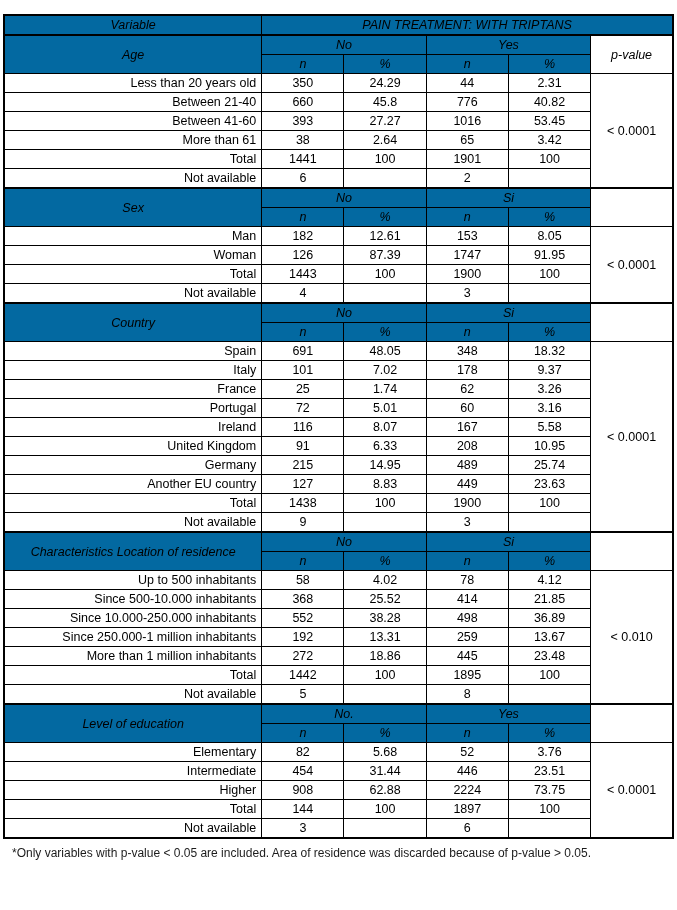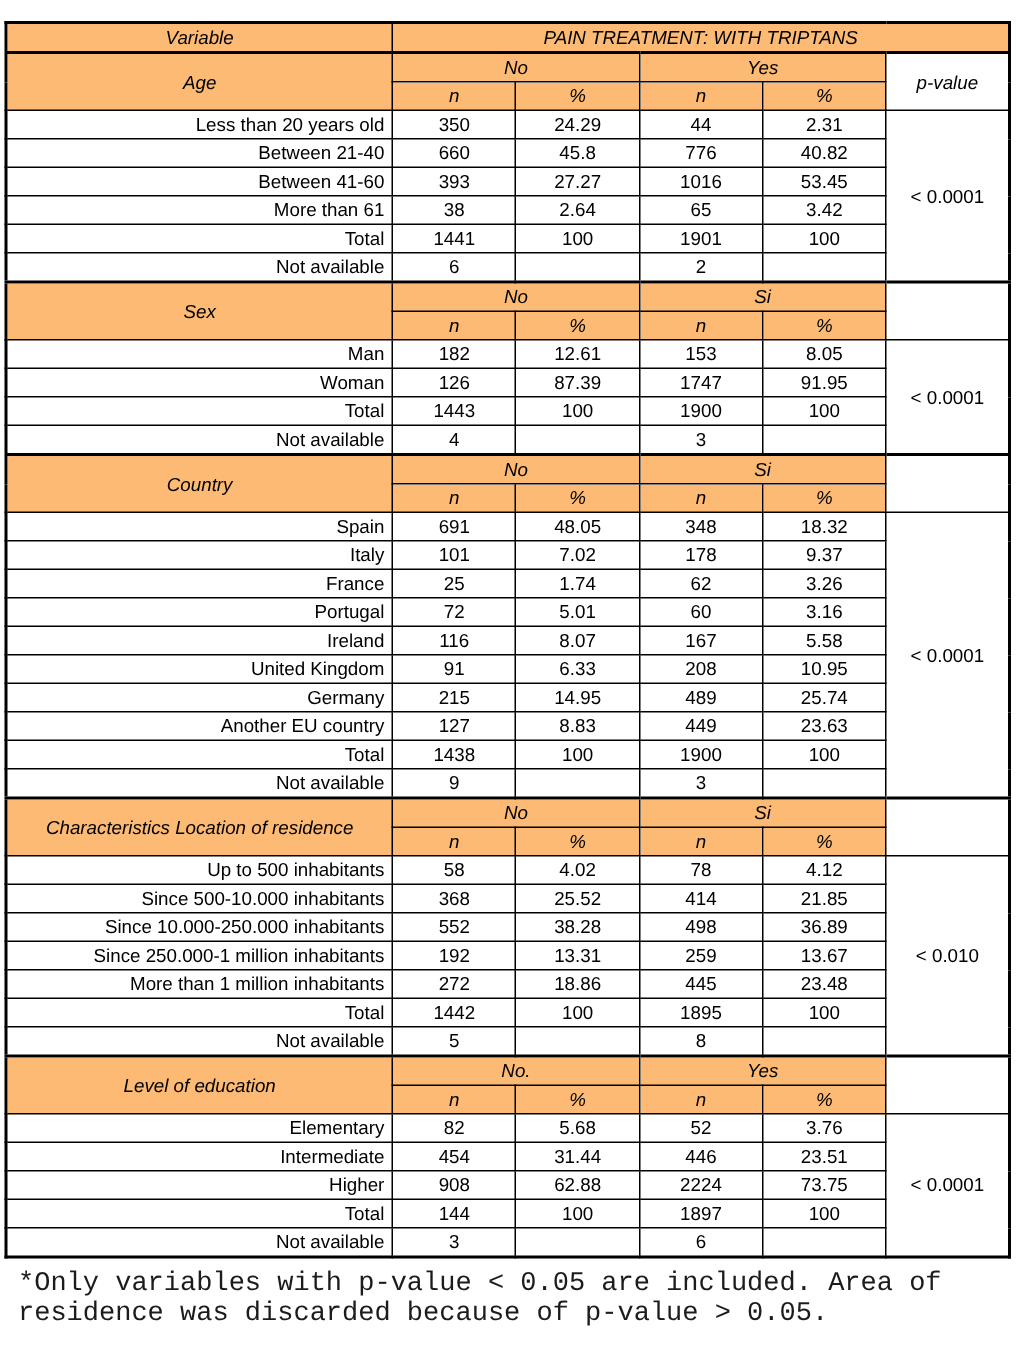--- a/index.html
+++ b/index.html
@@ -1,25 +1,25 @@
 <!DOCTYPE html>
 <html><head>
 <meta charset="utf-8">
 <style>
   html,body{margin:0;padding:0;background:#fff;}
   body{width:677px;font-family:"Liberation Sans", sans-serif;color:#000;}
   .titleblock{padding-top:7px;text-align:center;color:#3d3d3d;font-size:12.5px;line-height:16px;margin-bottom:7px;}
   table.tbl{border-collapse:collapse;border:2px solid #000;margin-left:3px;table-layout:fixed;width:671px;}
   table.tbl td{border:1px solid #000;font-size:12.5px;height:18px;padding:0 5px;overflow:hidden;white-space:nowrap;vertical-align:middle;}
-  .gray{background:#fdba74;}
+  .gray{background:#0369a1;}
   .italic{font-style:italic;}
   .center{text-align:center;}
   .label{text-align:right;padding-left:7px;}
   tr.sec-top td{border-top:2px solid #000;}
-  .footnote{margin:7px 0 0 12px;font-size:18px;color:#1c1c1c;font-family:Liberation Mono, monospace;}
+  .footnote{margin:7px 0 0 12px;font-size:12px;color:#1c1c1c;}
 </style>
 </head>
 <body>
 
 <div class="titleblock">
 </div>
 
 <table class="tbl">
   <colgroup>
     <col style="width:257px">

